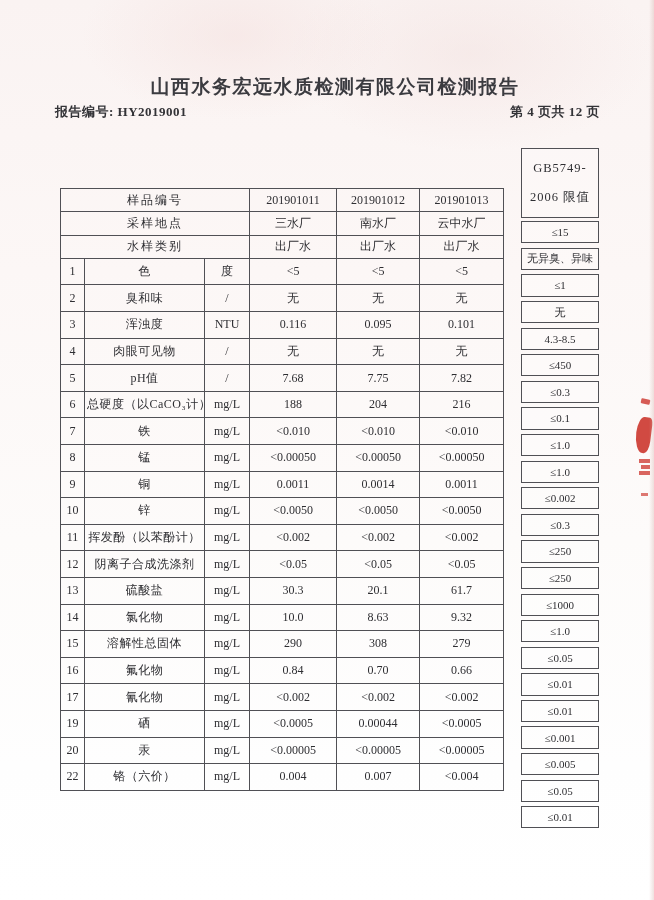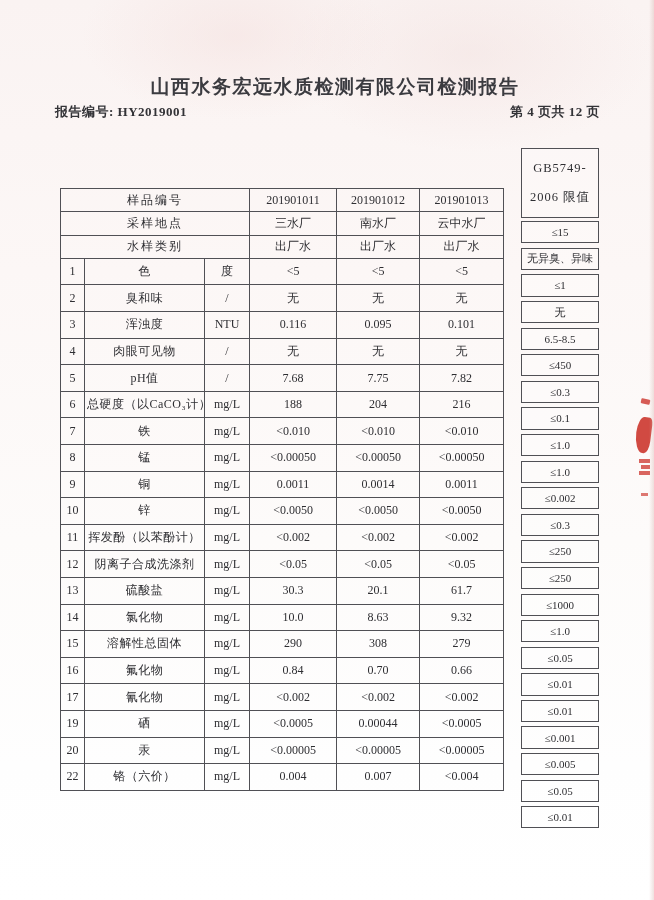--- a/index.html
+++ b/index.html
@@ -299,21 +299,21 @@
       <div class="limit-slot">
         <div class="limit-box">无异臭、异味</div>
       </div>
       <div class="limit-slot">
         <div class="limit-box">≤1</div>
       </div>
       <div class="limit-slot">
         <div class="limit-box">无</div>
       </div>
       <div class="limit-slot">
-        <div class="limit-box">6.5-8.5</div>
+        <div class="limit-box">4.3-8.5</div>
       </div>
       <div class="limit-slot">
         <div class="limit-box">≤450</div>
       </div>
       <div class="limit-slot">
         <div class="limit-box">≤0.3</div>
       </div>
       <div class="limit-slot">
         <div class="limit-box">≤0.1</div>
       </div>

